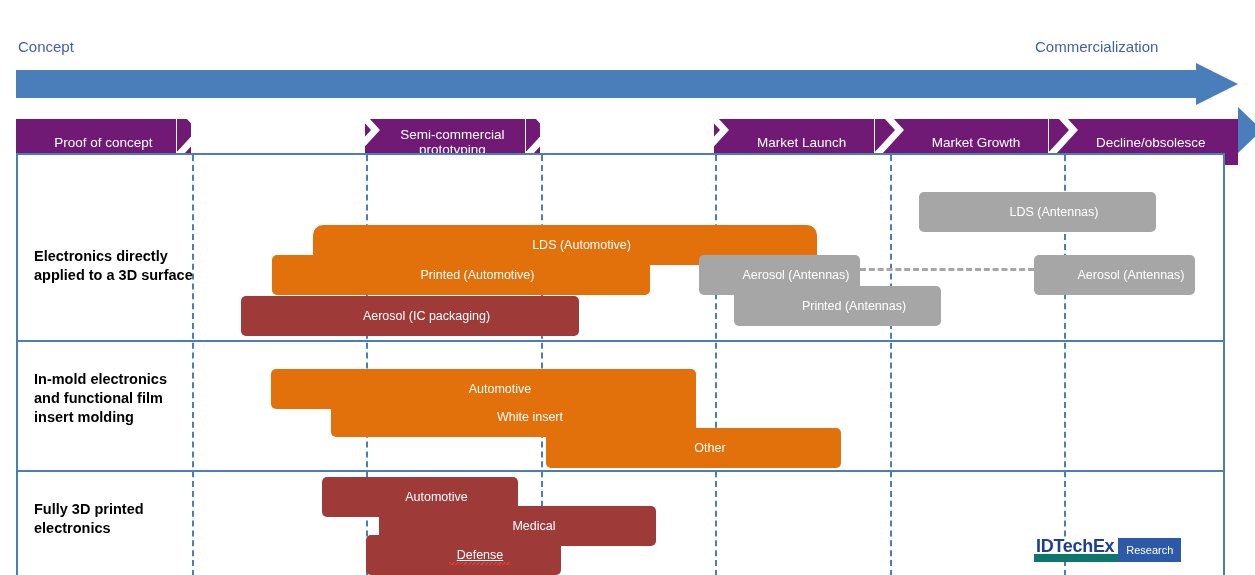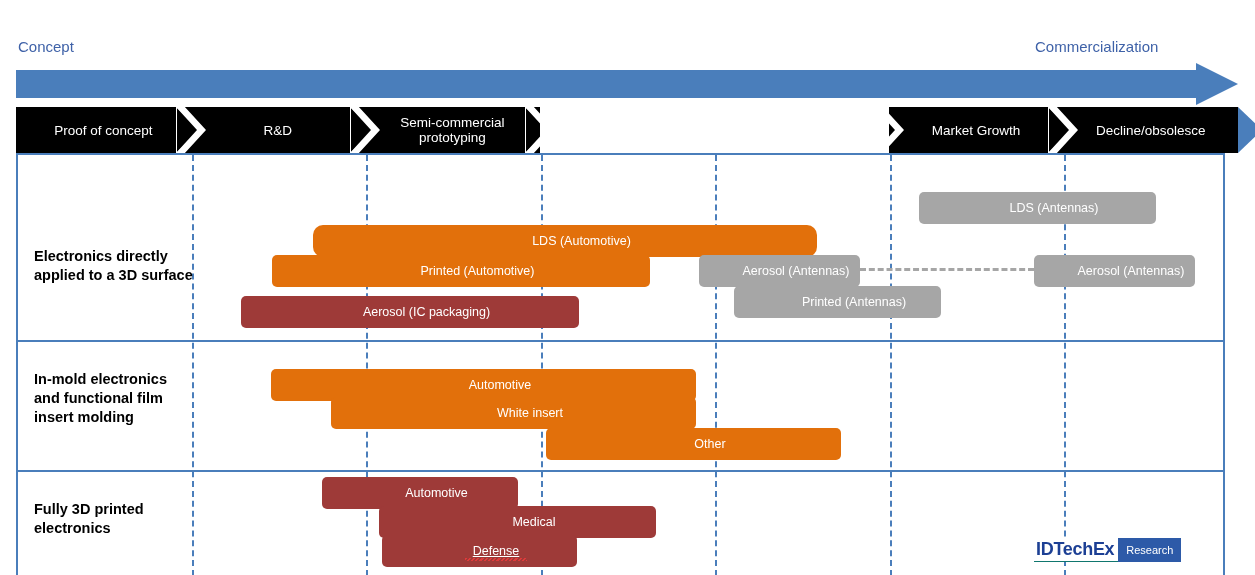--- a/index.html
+++ b/index.html
@@ -11,80 +11,80 @@
   #cap-left{left:18px;top:19px;}
   #cap-right{left:1035px;top:19px;}
 
   #bigarrow{position:absolute;left:16px;top:44px;width:1222px;height:42px;}
   #bigarrow .shaft{position:absolute;left:0;top:7px;width:1186px;height:28px;background:#4a7ebb;}
   #bigarrow .head{position:absolute;left:1180px;top:0;width:0;height:0;
       border-top:21px solid transparent;border-bottom:21px solid transparent;border-left:42px solid #4a7ebb;}
 
   
   #stages{position:absolute;left:16px;top:88px;width:1222px;height:46px;}
-  .chev{position:absolute;top:0;height:46px;background:#000000;color:#ffffff;
+  .chev{position:absolute;top:12px;height:46px;background:#701a75;color:#ffffff;
         display:flex;align-items:center;justify-content:center;text-align:center;
         font-size:13.5px;line-height:15px;box-sizing:border-box;}
   .chev span{display:block;padding:0 22px;}
   
   .sep{position:absolute;top:0;width:30px;height:46px;pointer-events:none;}
   .sep svg{display:block;}
   #stages .tip{position:absolute;right:-24px;top:0;width:0;height:0;
       border-top:23px solid transparent;border-bottom:23px solid transparent;border-left:24px solid #4a7ebb;}
 
   
   #body{position:absolute;left:16px;top:134px;width:1209px;height:425px;
         border:2px solid #4a7ebb;box-sizing:border-box;background:#fff;}
   .rowdiv{position:absolute;left:0;right:0;height:2px;background:#4a7ebb;}
   .grid{position:absolute;top:0;bottom:0;width:0;border-left:2px dashed #4a7ebb;}
 
   .rowlabel{position:absolute;left:16px;color:#000;font-weight:bold;font-size:14.5px;line-height:19px;}
 
-  .bar{position:absolute;height:32px;border-radius:5px;color:#ffffff;font-size:12.5px;
+  .bar{position:absolute;height:40px;border-radius:5px;color:#ffffff;font-size:12.5px;
        display:flex;align-items:center;justify-content:center;box-sizing:border-box;white-space:nowrap;padding-left:33px;}
   .bar.orange{background:#e2700b;}
   .bar.dark{background:#9e3a38;}
   .bar.gray{background:#a6a6a6;}
   .bar .lbl{padding:0 8px;}
   .bar .lbl.spell{text-decoration:underline;text-decoration-color:#ffffff;
        text-underline-offset:1px;position:relative;}
   .bar .lbl.spell:after{content:"";position:absolute;left:0;right:0;bottom:-3px;height:3px;
        background:repeating-linear-gradient(135deg,#e03a3a 0 1.5px,transparent 1.5px 3px);}
 
   .connector{position:absolute;height:0;border-top:3px dashed #a6a6a6;}
 
   
   #logo{position:absolute;display:flex;align-items:stretch;height:24px;}
   #logo .idt{background:#ffffff;color:#1c3f94;font-weight:bold;font-size:18px;
       letter-spacing:-.3px;display:flex;align-items:center;padding:0 4px 0 2px;
-      border-bottom:1px solid #0f766e;}
+      border-bottom:8px solid #0f766e;}
   #logo .res{background:#2d5aa8;color:#ffffff;font-size:11px;display:flex;align-items:center;padding:0 8px;}
 </style>
 </head>
 <body>
 
 <div id="stage">
 
   <div class="cap-label" id="cap-left">Concept</div>
   <div class="cap-label" id="cap-right">Commercialization</div>
   <div id="bigarrow">
     <div class="shaft"></div>
     <div class="head"></div>
   </div>
 
   <div id="stages">
     <div class="tip"></div>
   <div class="chev" style="left: 0px; width: 174.571px;">
         <span>Proof of concept</span>
       </div>
-      <div class="chev" style="left: 174.571px; width: 174.571px;">
-        <span>R&amp;D</span>
-      </div>
       <div class="chev" style="left: 349.143px; width: 174.571px;">
         <span>Semi-commercial prototyping</span>
+      </div>
+      <div class="chev" style="left: 698.286px; width: 174.571px;">
+        <span>Market Launch</span>
       </div>
       <div class="chev" style="left: 872.857px; width: 174.571px;">
         <span>Market Growth</span>
       </div>
       <div class="chev" style="left: 1047.43px; width: 174.571px;">
         <span>Decline/obsolesce</span>
       </div>
       <div class="sep" style="left: 159.571px;">
         <svg width="30" height="46" viewBox="0 0 30 46">
           <path d="M0,0 L3,0 L27,23 L3,46 L0,46 L24,23 Z" fill="#ffffff"></path>
@@ -174,21 +174,21 @@
         <div class="bar orange" style="left: 528px; width: 295px; top: 273px;">
           <span class="lbl">Other</span>
         </div>
         <div class="rowlabel" style="top: 345px; width: 160px;">Fully 3D printed electronics</div>
         <div class="bar dark" style="left: 304px; width: 196px; top: 322px;">
           <span class="lbl">Automotive</span>
         </div>
         <div class="bar dark" style="left: 361px; width: 277px; top: 351px;">
           <span class="lbl">Medical</span>
         </div>
-        <div class="bar dark" style="left: 364px; width: 195px; top: 380px;">
+        <div class="bar dark" style="left: 348px; width: 195px; top: 380px;">
           <span class="lbl spell">Defense</span>
         </div>
       </div>
 
     <div id="logo" style="left: 1016px; top: 383px;">
       <div class="idt">IDTechEx</div>
       <div class="res">Research</div>
     </div>
   </div>
 </div>

